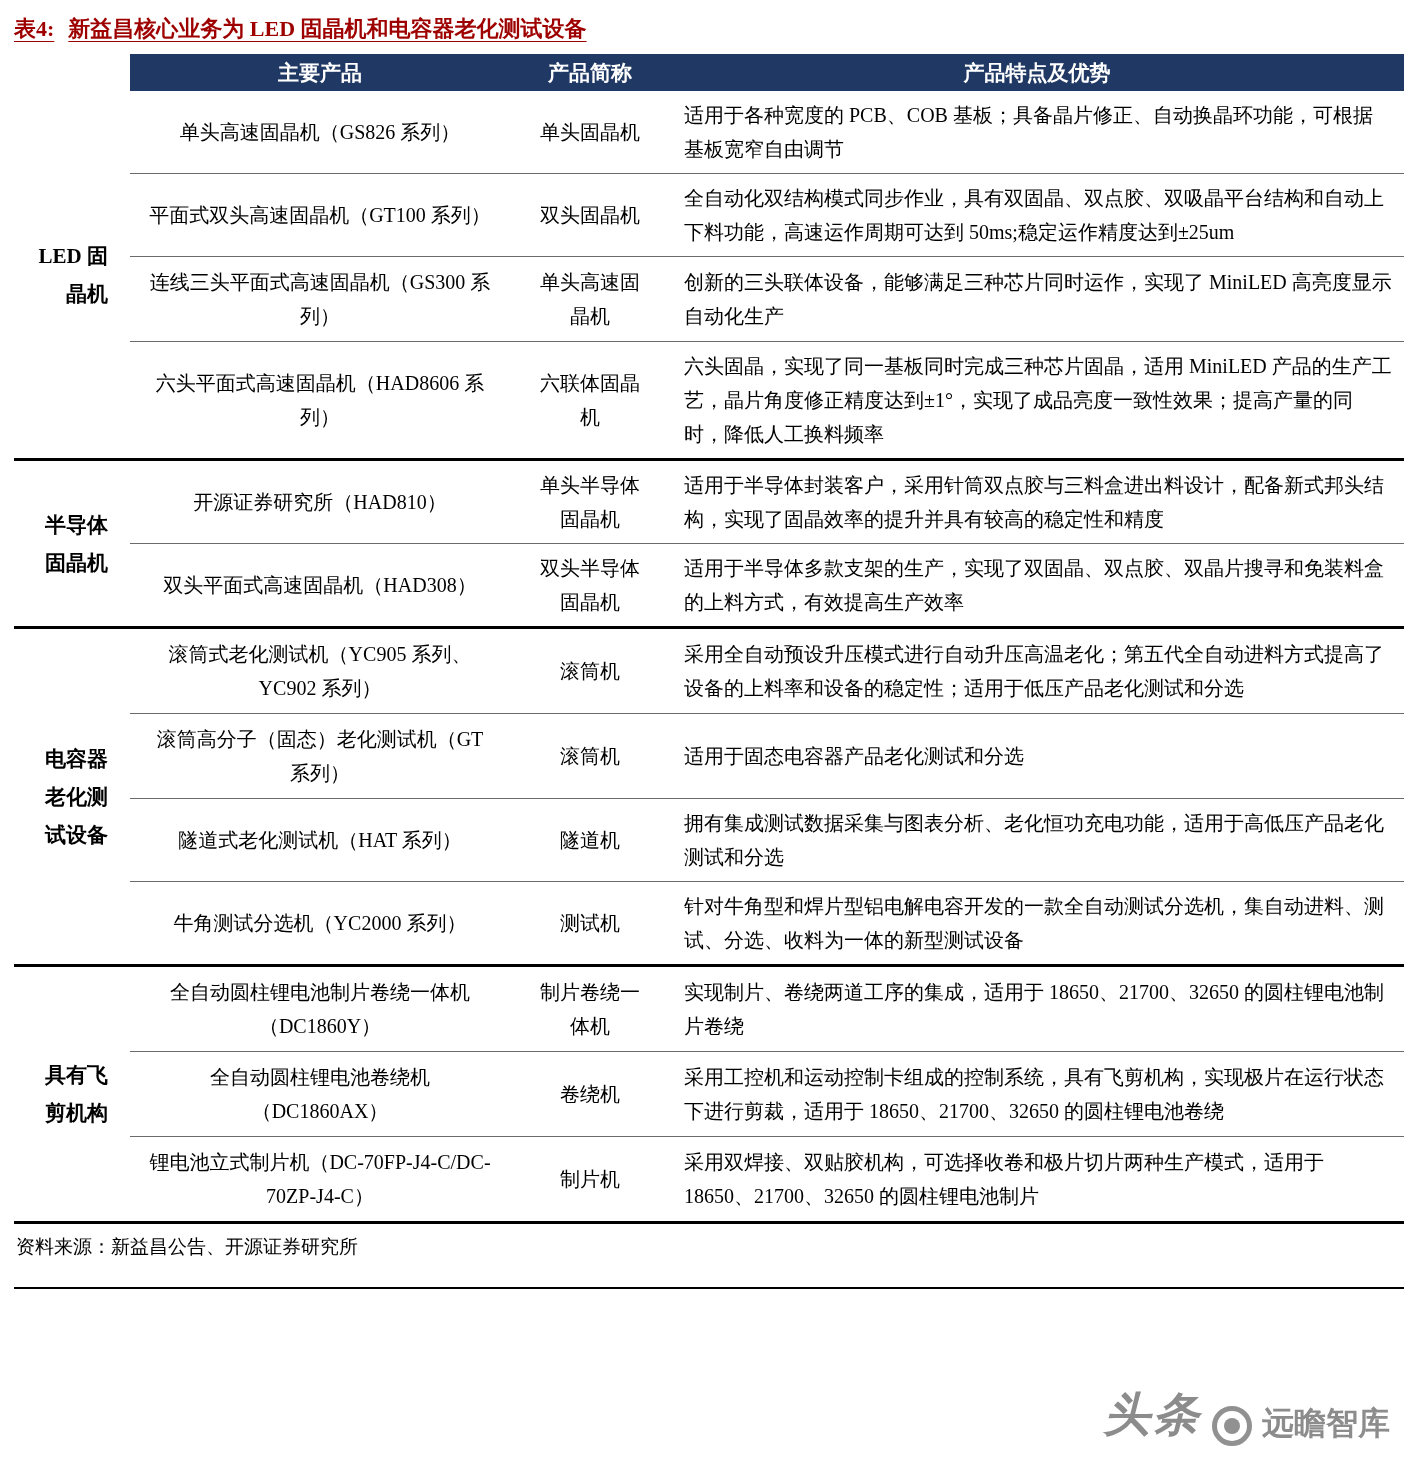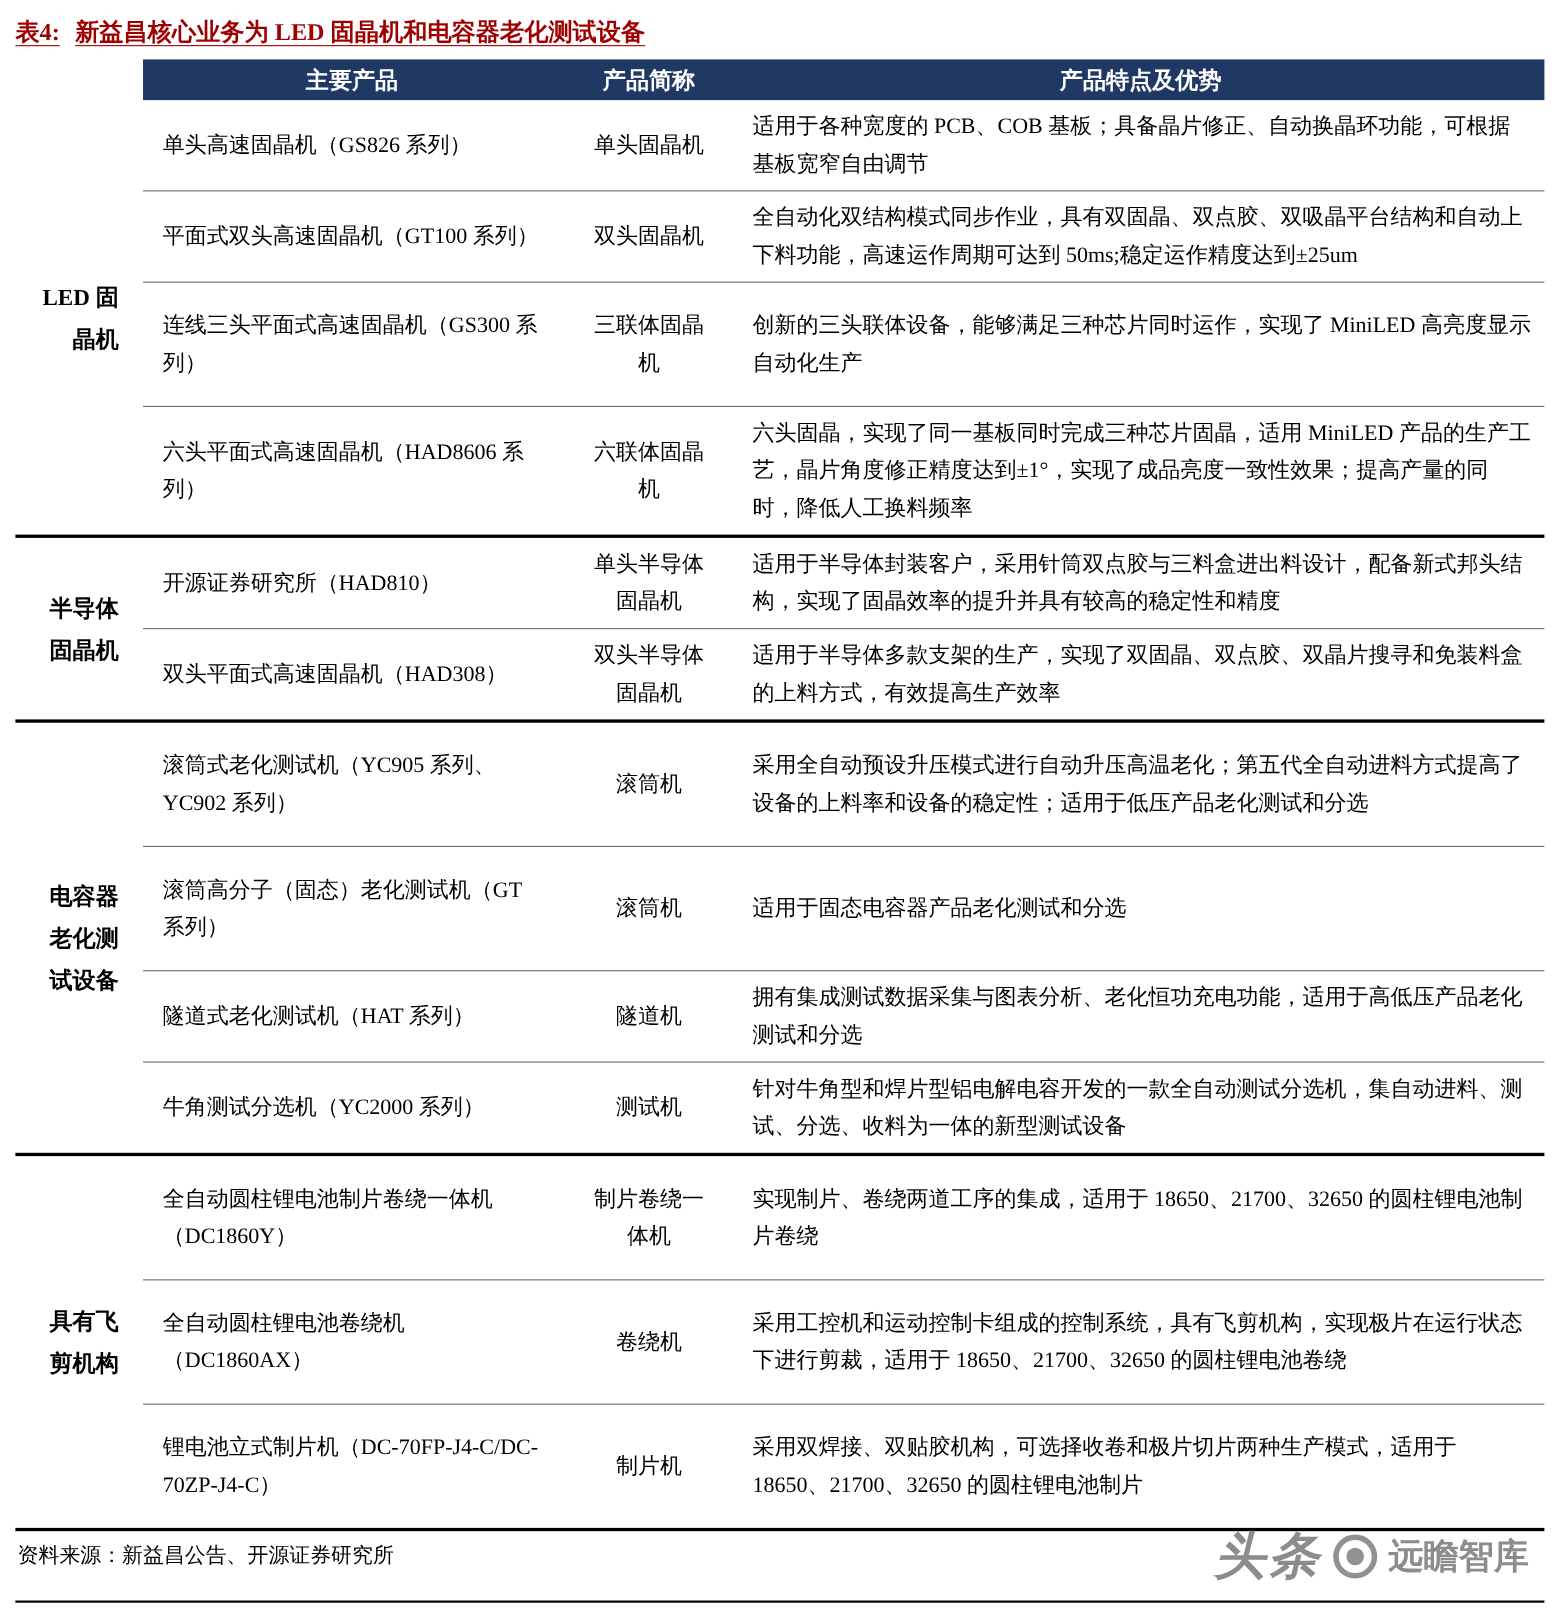--- a/index.html
+++ b/index.html
@@ -58,42 +58,42 @@
     vertical-align: middle;
     padding: 7px 0;
   }
   td.cat {
     font-weight: bold;
     font-size: 21px;
     text-align: right;
     padding: 7px 22px;
     line-height: 38px;
   }
-  td.prod  { text-align: left; padding: 22px 18px; }
+  td.prod  { text-align: center; padding: 8px 18px; }
   td.short { text-align: center; padding: 7px 22px; }
   td.feat  { text-align: left;  padding: 7px 12px 7px 14px; }
   tr.gsep td { border-top: 3px solid var(--rule_heavy, #000); }
   tr.rsep td.prod, tr.rsep td.short, tr.rsep td.feat {
     border-top: 1px solid var(--rule_light, #6b6b6b);
   }
   .source {
     font-size: 19px;
     line-height: 28px;
     padding: 9px 0 26px 2px;
   }
   .bottom-rule {
     width: 1390px;
     border-top: 2px solid var(--rule_heavy, #000);
   }
   .watermark {
     position: absolute;
     top: 1384px;
     right: 28px;
     display: flex;
-    align-items: center;
+    align-items: flex-end;
     gap: 10px;
     color: var(--watermark, rgba(118,118,118,0.8));
     pointer-events: none;
   }
   .wm-site {
     font-size: 46px;
     font-weight: bold;
     font-style: italic;
     letter-spacing: 3px;
     font-family: "Liberation Sans", "DejaVu Sans", sans-serif;
@@ -151,21 +151,21 @@
         <td class="short">单头固晶机</td>
         <td class="feat">适用于各种宽度的 PCB、COB 基板；具备晶片修正、自动换晶环功能，可根据基板宽窄自由调节</td>
       </tr>
       <tr class="rsep">
         <td class="prod">平面式双头高速固晶机（GT100 系列）</td>
         <td class="short">双头固晶机</td>
         <td class="feat">全自动化双结构模式同步作业，具有双固晶、双点胶、双吸晶平台结构和自动上下料功能，高速运作周期可达到 50ms;稳定运作精度达到±25um</td>
       </tr>
       <tr class="rsep">
         <td class="prod">连线三头平面式高速固晶机（GS300 系列）</td>
-        <td class="short">三联体固晶机</td>
+        <td class="short">单头高速固晶机</td>
         <td class="feat">创新的三头联体设备，能够满足三种芯片同时运作，实现了 MiniLED 高亮度显示自动化生产</td>
       </tr>
       <tr class="rsep">
         <td class="prod">六头平面式高速固晶机（HAD8606 系列）</td>
         <td class="short">六联体固晶机</td>
         <td class="feat">六头固晶，实现了同一基板同时完成三种芯片固晶，适用 MiniLED 产品的生产工艺，晶片角度修正精度达到±1°，实现了成品亮度一致性效果；提高产量的同时，降低人工换料频率</td>
       </tr>
 
       <tr class="gsep">
         <td class="cat" rowspan="2">半导体固晶机</td>

